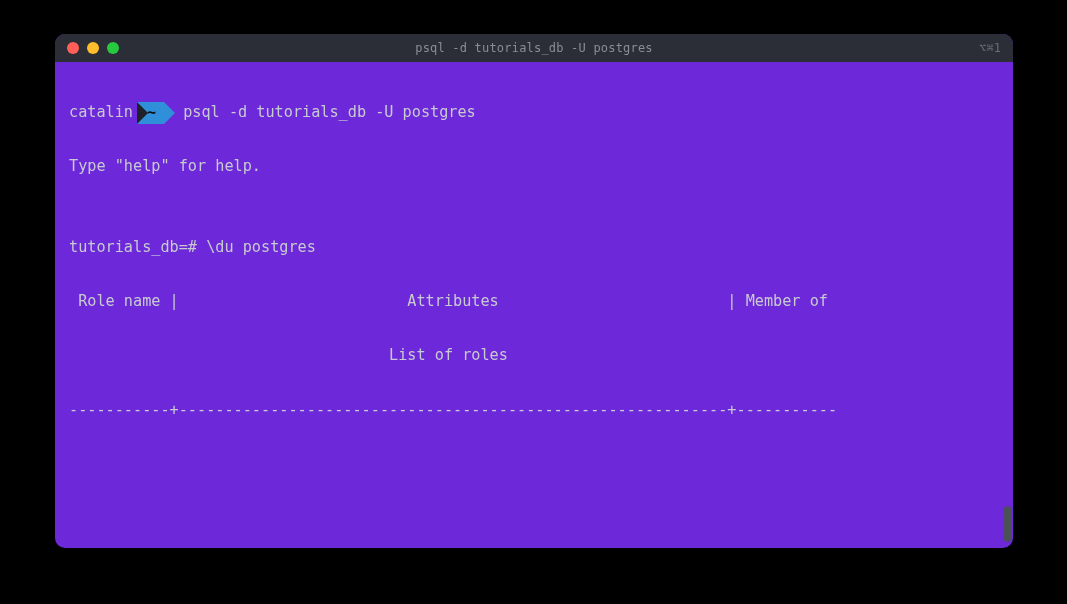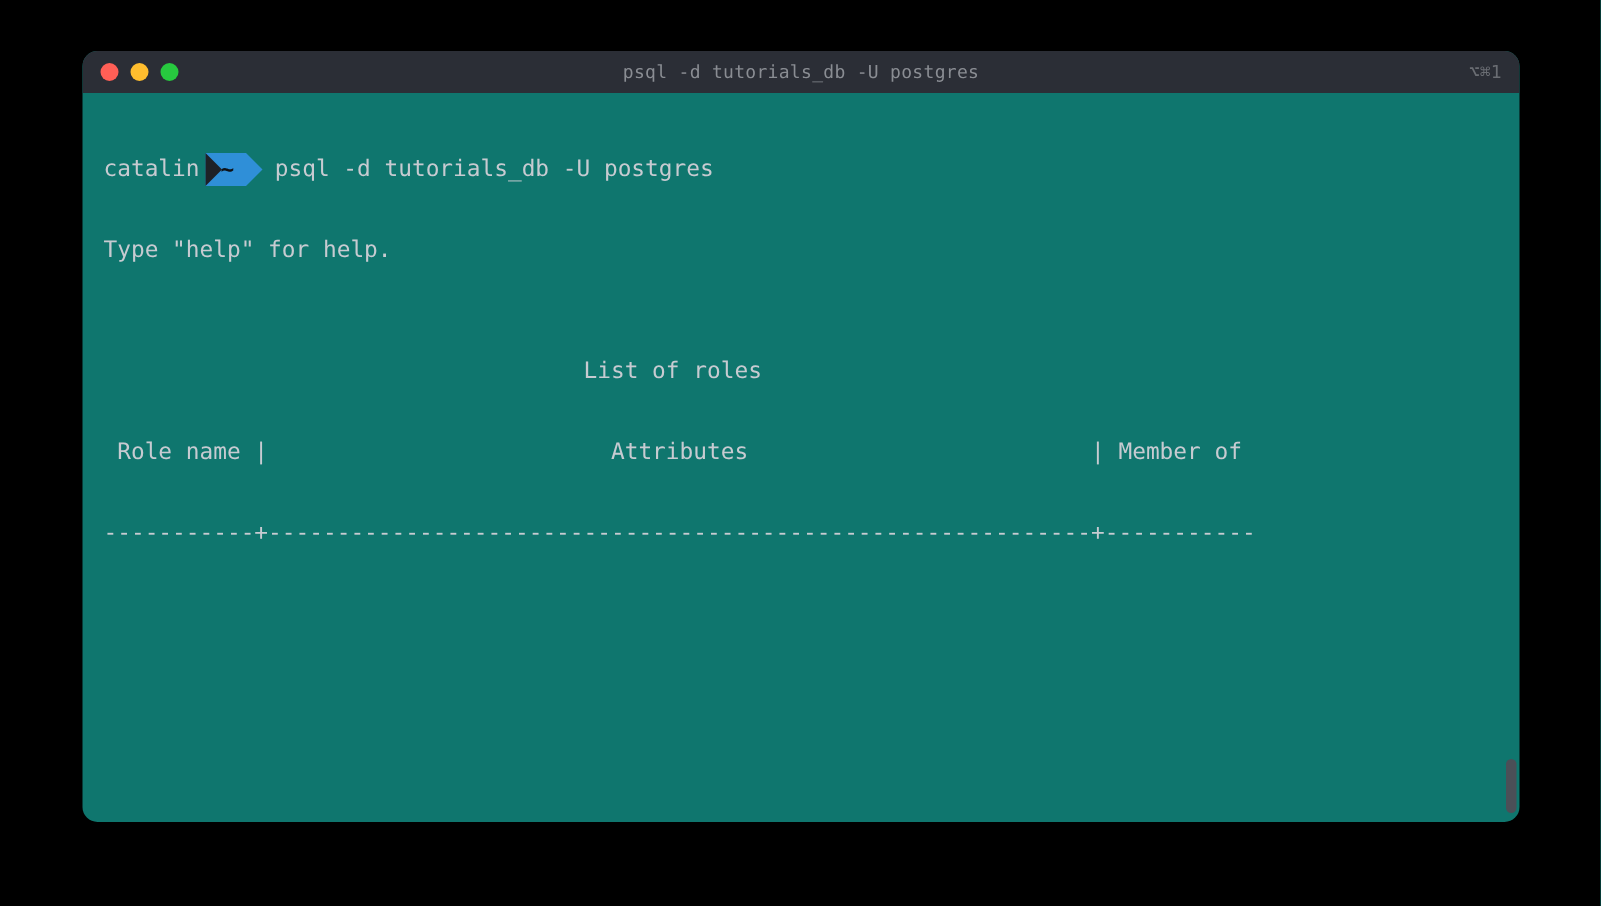--- a/index.html
+++ b/index.html
@@ -9,21 +9,21 @@
     height: 604px;
     font-family: "Menlo", "Monaco", "Consolas", monospace;
     overflow: hidden;
   }
   .window {
     position: absolute;
     left: 55px;
     top: 34px;
     width: 958px;
     height: 514px;
-    background: #0f766e;
+    background: #6d28d9;
     border-radius: 10px;
     box-shadow: 0 20px 60px rgba(0,0,0,0.8);
     overflow: hidden;
   }
   .titlebar {
     height: 28px;
     background: #2b2e36;
     display: flex;
     align-items: center;
     padding: 0 12px;
@@ -135,22 +135,23 @@
       <div class="light green"></div>
     </div>
     <div class="title">psql -d tutorials_db -U postgres</div>
     <div class="session">⌥⌘1</div>
   </div>
 
   <div class="terminal-body">
 <div class="prompt-line"> <span class="user-seg">catalin</span> <span class="arrow-seg"><span class="arrow-notch"></span><span class="arrow-body">~</span><span class="arrow-tip"></span></span><span class="cmd-text">psql -d tutorials_db -U postgres</span></div>
 <div class="line">Type "help" for help.</div>
 <div class="line"></div>
+<div class="line">tutorials_db=# \du postgres</div>
+<div class="line"> Role name |                         Attributes                         | Member of</div>
 <div class="line">                                   List of roles</div>
-<div class="line"> Role name |                         Attributes                         | Member of</div>
 <div class="line">-----------+------------------------------------------------------------+-----------</div>
 
 <div class="line"></div>
 
 
     <div class="scrollbar"></div>
   </div>
 </div>
 
 </body></html>

